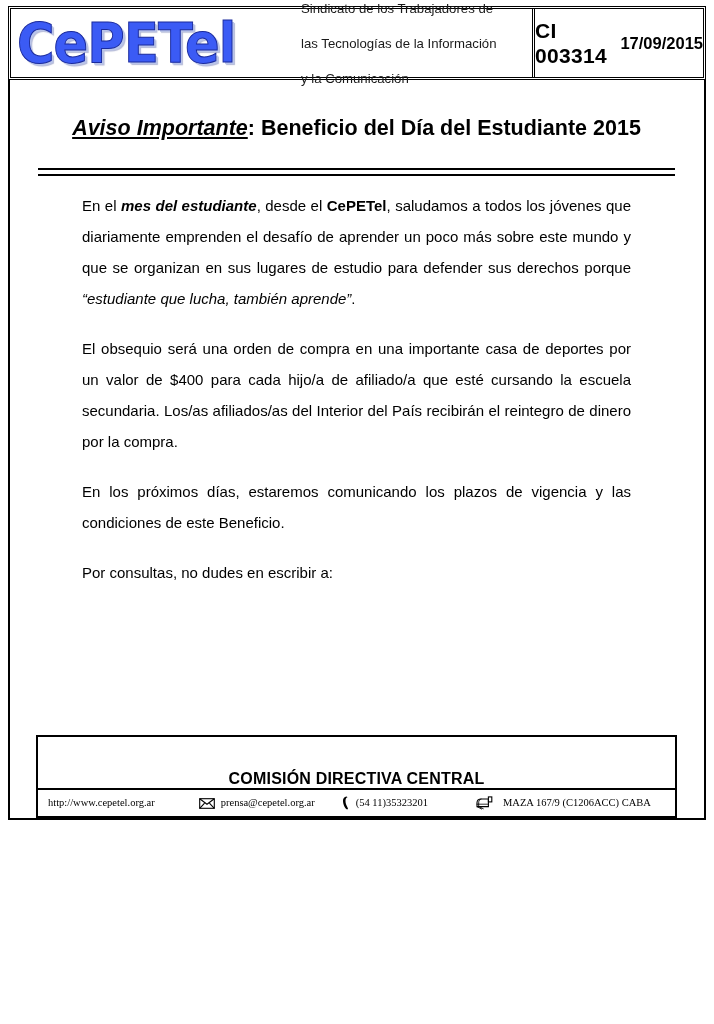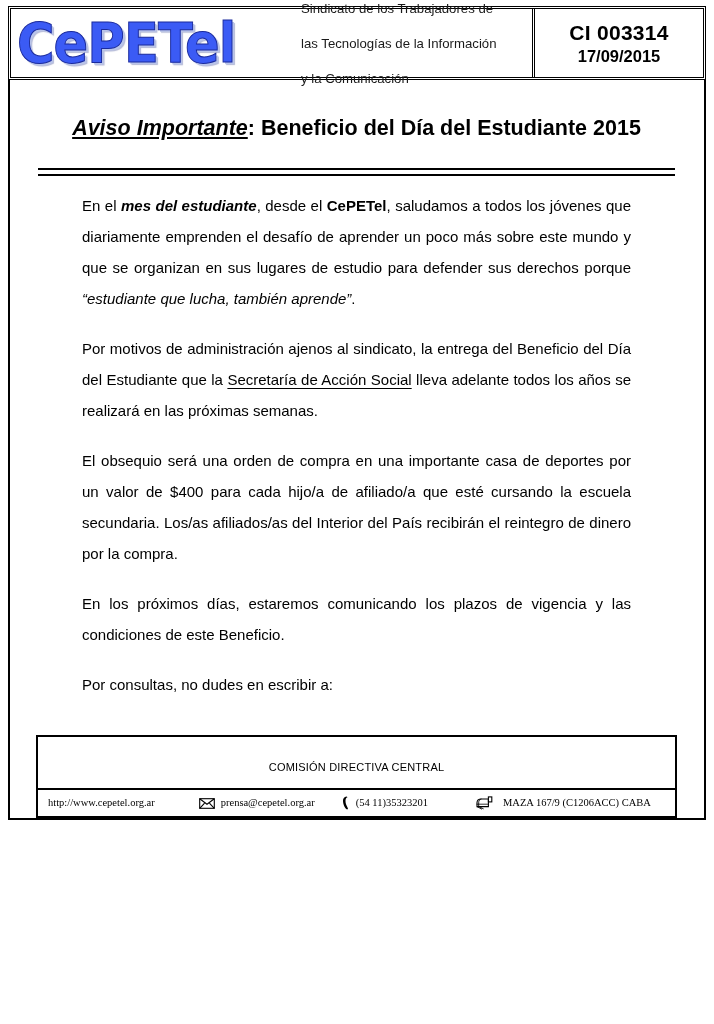--- a/index.html
+++ b/index.html
@@ -71,21 +71,21 @@
     font-size: 13.2px;
     line-height: 19px;
     color: #1a1a1a;
     border-left: none;
     gap: 16px;
   }
 
   .header-ci {
     flex: 0 0 168px;
     display: flex;
-    flex-direction: column;
+    flex-direction: row;
     justify-content: center;
     align-items: center;
     border-left: 3px double #000000;
     margin-left: 4px;
   }
   .ci-number {
     font-size: 21px;
     font-weight: bold;
     letter-spacing: 0.3px;
     line-height: 25px;
@@ -170,25 +170,25 @@
     flex: 0 0 auto;
     margin-top: auto;
     padding-top: 10px;
   }
 
   .footer-signature {
     border: 2px solid #000000;
     height: 55px;
     box-sizing: border-box;
     display: flex;
-    align-items: center;
+    align-items: flex-end;
     justify-content: center;
     padding-top: 8px;
-    font-size: 11px;
-    font-weight: normal;
+    font-size: 16px;
+    font-weight: bold;
     letter-spacing: 0.2px;
   }
 
   .footer-contact {
     border: 2px solid #000000;
     border-top: none;
     height: 28px;
     box-sizing: border-box;
     display: flex;
     font-size: 10.5px;
@@ -246,21 +246,20 @@
     <div class="doc-title">
       <span class="emph">Aviso Importante</span><span>: Beneficio del Día del Estudiante 2015</span>
     </div>
 
     <div class="title-rule"></div>
 
     <div class="content">
 
       <p class="para"><span>En el </span><span class="bi">mes del estudiante</span><span>, desde el </span><span class="b">CePETel</span><span>, saludamos a todos los jóvenes que diariamente emprenden el desafío de aprender un poco más sobre este mundo y que se organizan en sus lugares de estudio para defender sus derechos porque </span><span class="i">“estudiante que lucha, también aprende”</span><span>.</span></p>
 
-      <p class="para"><span>Por motivos de administración ajenos al sindicato, la entrega del Beneficio del Día del Estudiante que la </span><span class="u">Secretaría de Acción Social</span><span> lleva adelante todos los años se realizará en las próximas semanas.</span></p>
 
       <p class="para"><span>El obsequio será una orden de compra en una importante casa de deportes por un valor de $400 para cada hijo/a de afiliado/a que esté cursando la escuela secundaria. Los/as afiliados/as del Interior del País recibirán el reintegro de dinero por la compra.</span></p>
 
       <p class="para"><span>En los próximos días, estaremos comunicando los plazos de vigencia y las condiciones de este Beneficio.</span></p>
 
       <p class="para noindent-last"><span>Por consultas, no dudes en escribir a:</span></p>
 
 
     </div>
 

